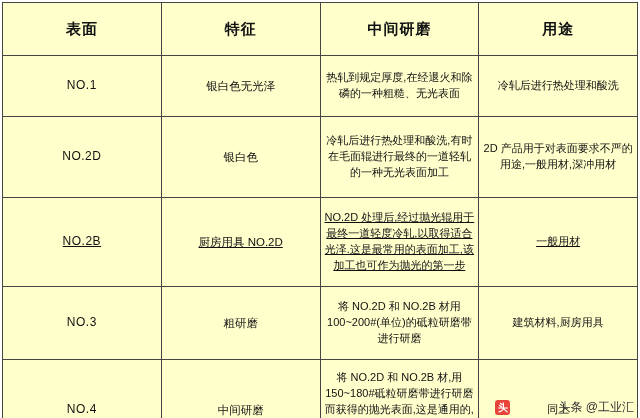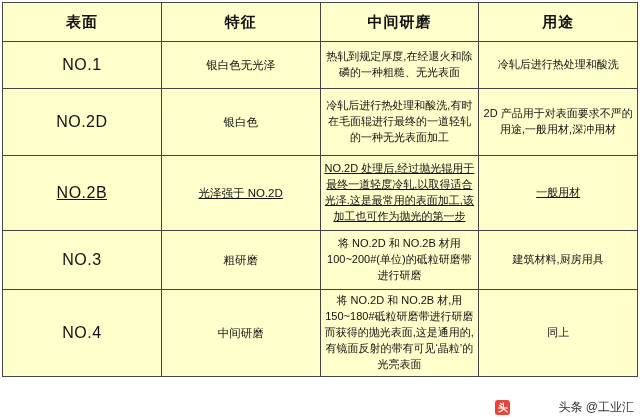--- a/index.html
+++ b/index.html
@@ -26,31 +26,31 @@
     table-layout: fixed;
     background: #ffffcc;
   }
   table.surface-table th,
   table.surface-table td {
     border: 1px solid #444444;
     background: #ffffcc;
     vertical-align: middle;
     text-align: center;
     color: #111111;
-    padding: 3px 4px;
+    padding: 10px 4px;
     line-height: 1.45;
   }
   table.surface-table thead th {
     height: 32px;
     font-size: 15px;
     font-weight: bold;
     letter-spacing: 1px;
   }
   td.c-name {
-    font-size: 16px;
+    font-size: 12px;
     letter-spacing: 0.5px;
     width: 78px;
   }
   td.c-feature {
     font-size: 11.5px;
     width: 92px;
     margin-left: 32px;
   }
   td.c-method {
     font-size: 11px;
@@ -125,21 +125,21 @@
         <td class="c-use">冷轧后进行热处理和酸洗</td>
       </tr>
       <tr class="r2">
         <td class="c-name">NO.2D</td>
         <td class="c-feature">银白色</td>
         <td class="c-method">冷轧后进行热处理和酸洗,有时在毛面辊进行最终的一道轻轧的一种无光表面加工</td>
         <td class="c-use">2D 产品用于对表面要求不严的用途,一般用材,深冲用材</td>
       </tr>
       <tr class="r3">
         <td class="c-name">NO.2B</td>
-        <td class="c-feature">光泽强于 NO.2D</td>
+        <td class="c-feature">厨房用具 NO.2D</td>
         <td class="c-method">NO.2D 处理后,经过抛光辊用于最终一道轻度冷轧,以取得适合光泽.这是最常用的表面加工,该加工也可作为抛光的第一步</td>
         <td class="c-use">一般用材</td>
       </tr>
       <tr class="r5">
         <td class="c-name">NO.3</td>
         <td class="c-feature">粗研磨</td>
         <td class="c-method">将 NO.2D 和 NO.2B 材用 100~200#(单位)的砥粒研磨带进行研磨</td>
         <td class="c-use">建筑材料,厨房用具</td>
       </tr>
       <tr class="r6">

